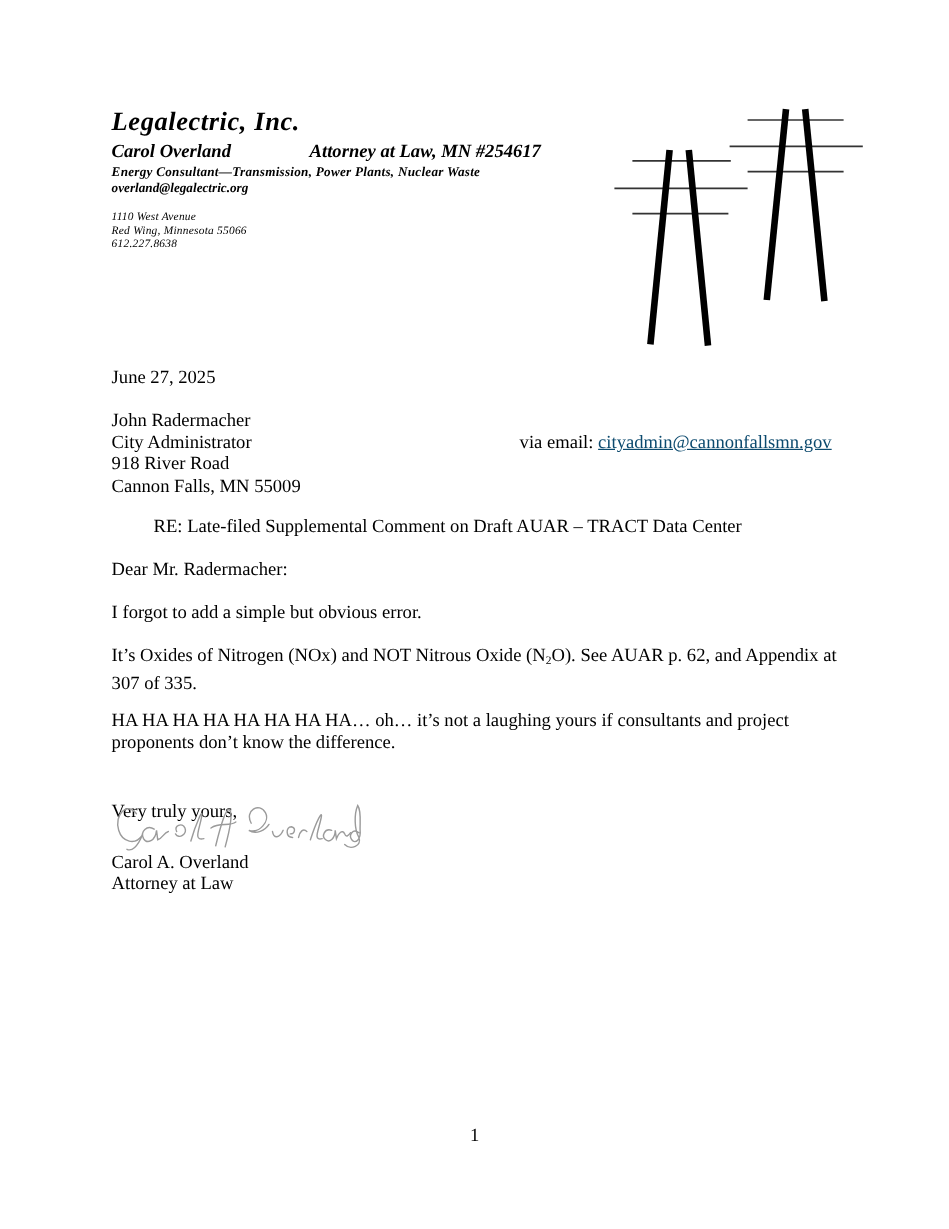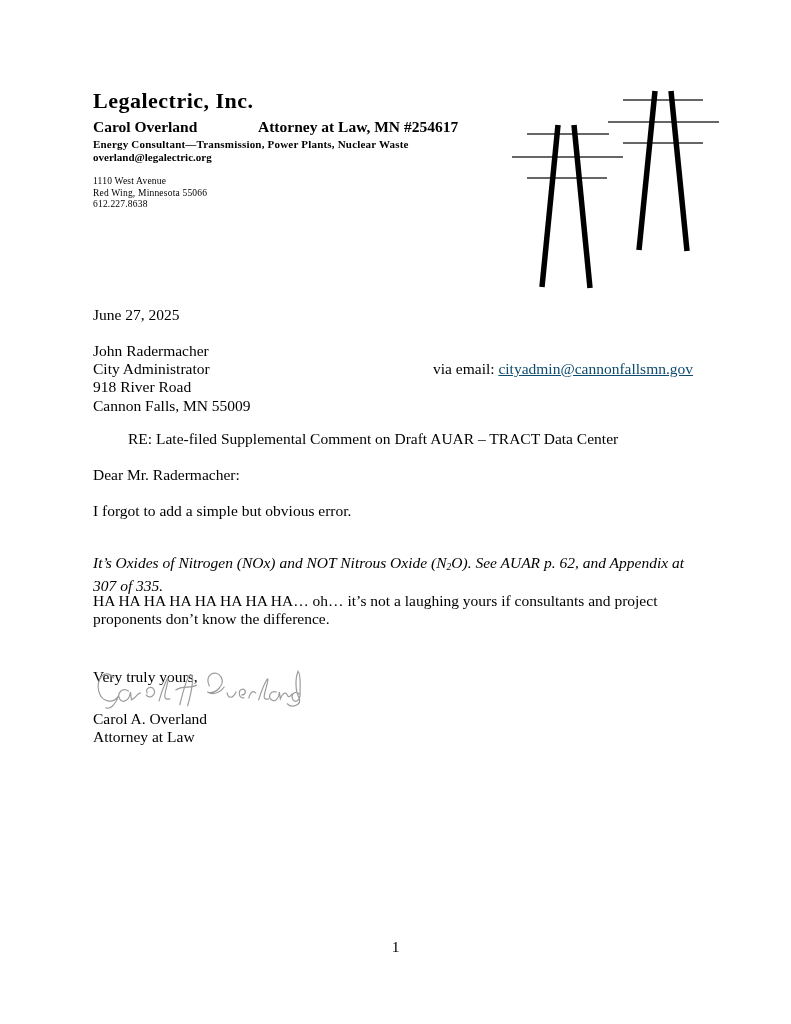--- a/index.html
+++ b/index.html
@@ -10,21 +10,21 @@
     color: #000;
     position: relative;
     overflow: hidden;
   }
   .page {
     position: absolute; inset: 0;
     background: #fff;
   }
 
   
-  .letterhead { position: absolute; left: 93px; top: 88px; width: 420px; }
+  .letterhead { position: absolute; left: 93px; top: 88px; width: 420px; font-style: italic; }
   .lh-company {
     font-size: 22px; font-weight: bold; letter-spacing: 0.5px;
     line-height: 26px;
   }
   .lh-row { display: flex; align-items: baseline; margin-top: 4px; }
   .lh-name { font-size: 15.5px; font-weight: bold; width: 165px; }
   .lh-title { font-size: 15.5px; font-weight: bold; }
   .lh-tagline { font-size: 11px; font-weight: bold; margin-top: 2px; letter-spacing: 0.2px; }
   .lh-email { font-size: 11px; font-weight: bold; margin-top: 1px; }
   .lh-address { margin-top: 13px; font-size: 9.5px; line-height: 11.7px; letter-spacing: 0.2px; }
@@ -34,21 +34,21 @@
 
   
   .body-text { font-size: 15.5px; line-height: 18.2px; }
   .blk { position: absolute; left: 93px; }
   #date-line        { top: 306px; }
   #recipient-block  { top: 342px; }
   #via-email-line   { top: 360px; left: 433px; }
   #re-line          { top: 430px; left: 128px; }
   #salutation       { top: 466px; }
   #para1            { top: 502px; }
-  #para2            { top: 554px; width: 618px; font-style: italic; }
+  #para2            { top: 538px; width: 618px; }
   #para3            { top: 592px; width: 618px; }
   #closing          { top: 646px; margin-top: 22px; }
   #signature-image  { position: absolute; left: 92px; top: 662px; width: 212px; height: 52px; }
   #signoff-block    { top: 710px; }
   #page-number {
     position: absolute; left: 0; right: 0; top: 938px;
     text-align: center; font-size: 15.5px;
   }
 
   a.email-link { text-decoration: underline; cursor: pointer; }

